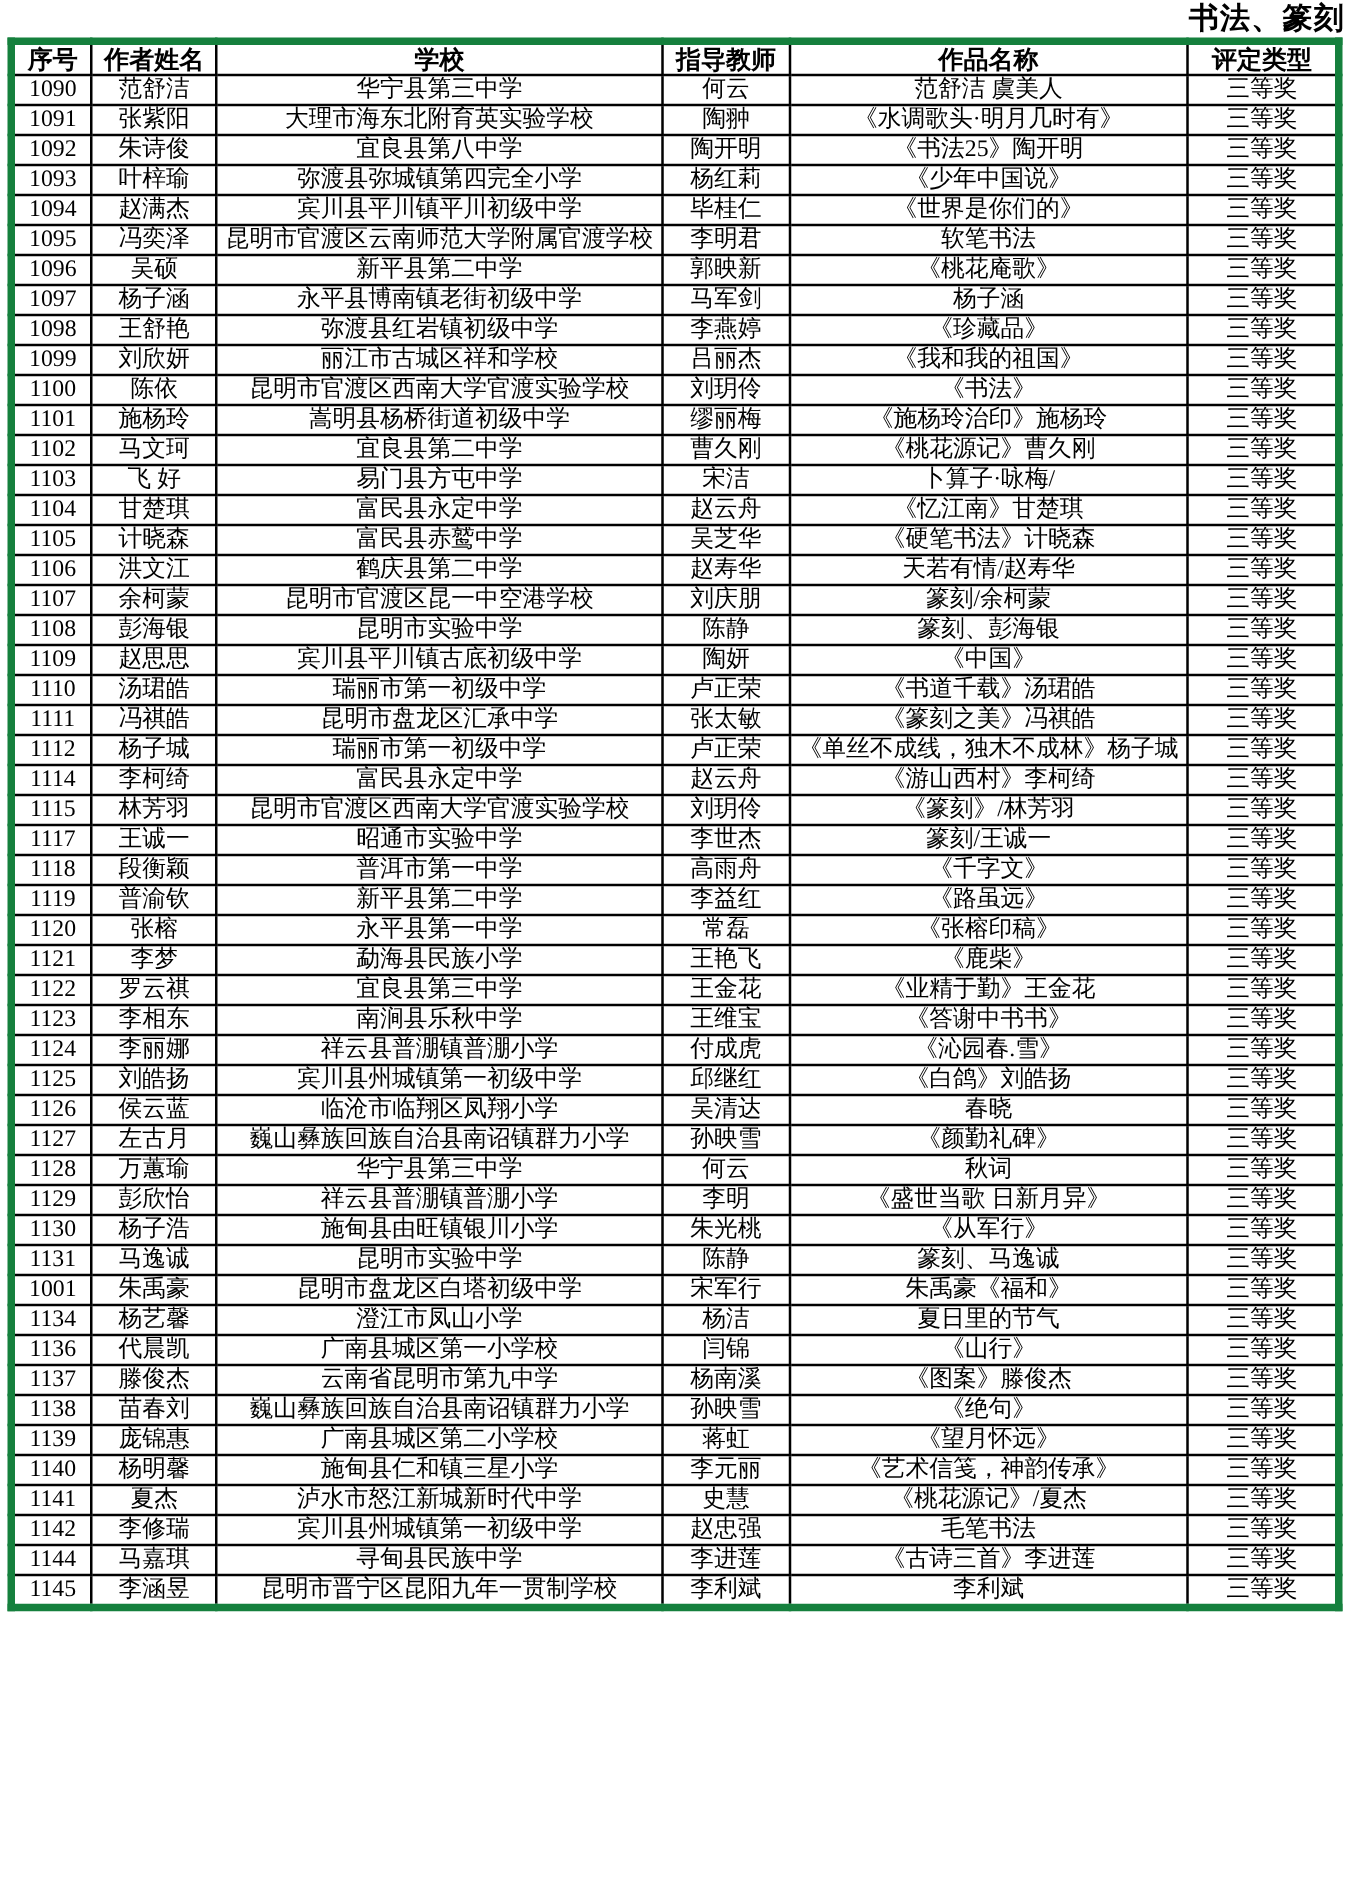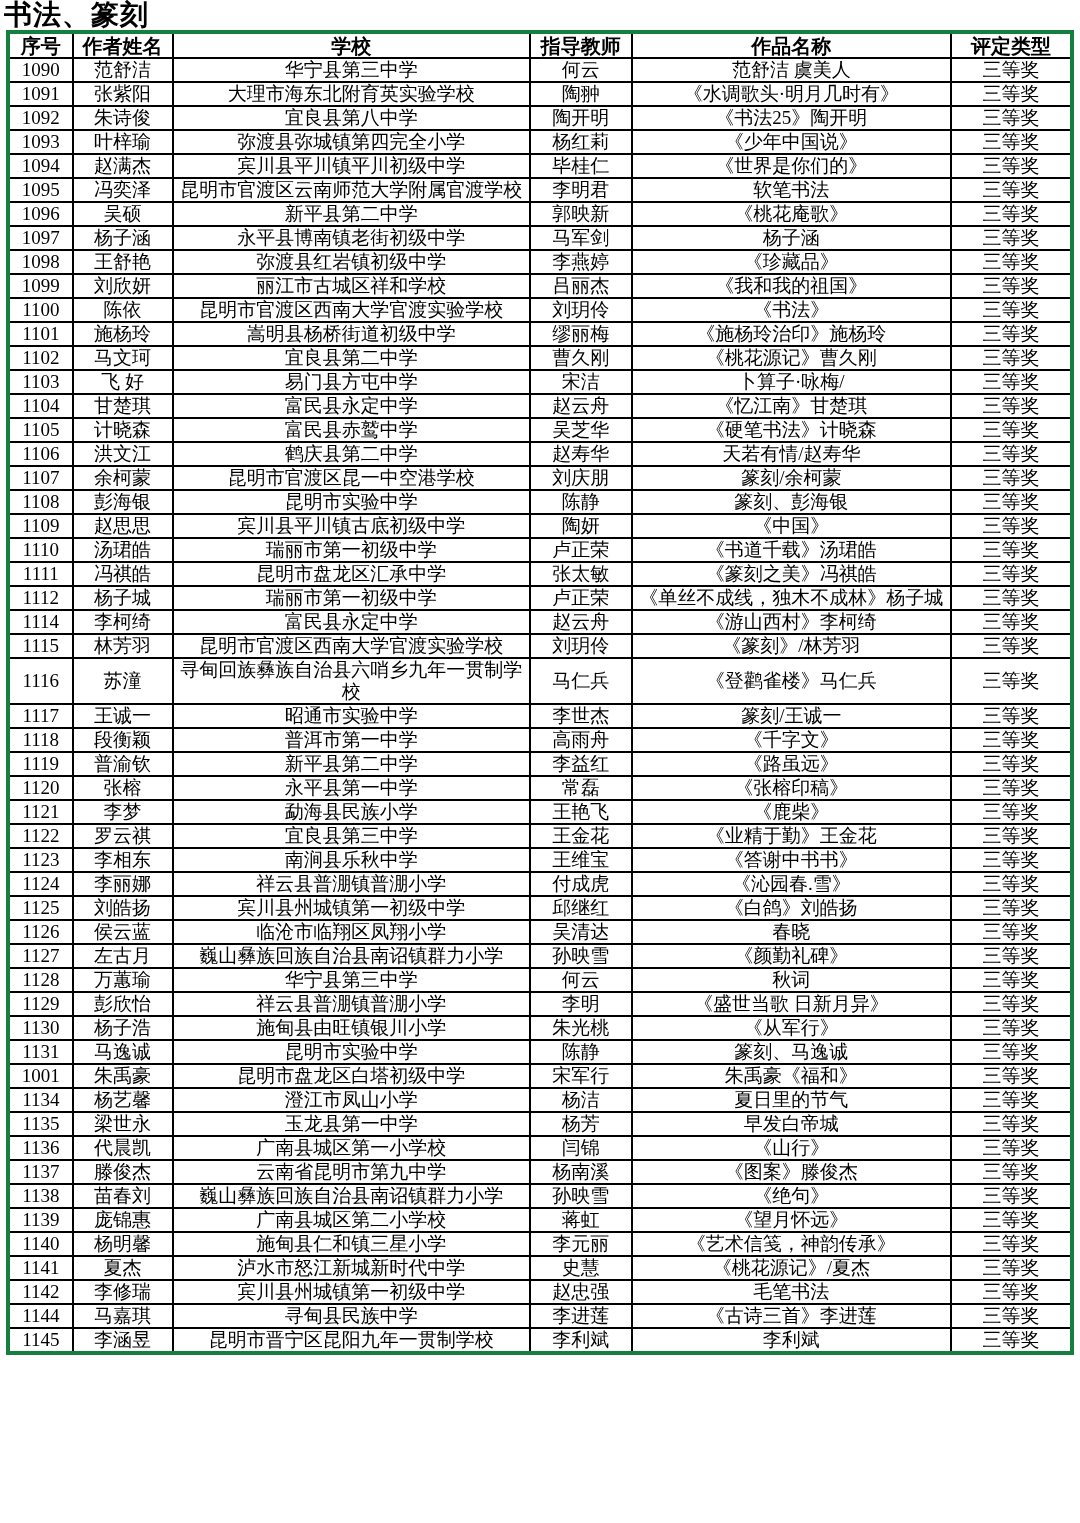--- a/index.html
+++ b/index.html
@@ -8,33 +8,33 @@
     background: #ffffff;
     color: #000000;
     font-family: "Liberation Serif", "DejaVu Serif", serif;
   }
   .page {
     width: 1080px;
     box-sizing: border-box;
     padding: 2px 4px 4px 4px;
   }
   .doc-title {
-    text-align: left;
-    font-size: 28px;
+    text-align: right;
+    font-size: 24px;
     font-weight: bold;
     margin: 0 0 2px 0;
     line-height: 26px;
     letter-spacing: 1px;
   }
   table.award-table {
     border-collapse: collapse;
     table-layout: fixed;
     width: 1068px;
     margin: 0 auto;
-    border: 4px solid #15803d;
+    border: 6px solid #15803d;
   }
   .award-table th, .award-table td {
     border: 2px solid #000;
     text-align: center;
     vertical-align: middle;
     padding: 0 2px;
     font-size: 19px;
     line-height: 22px;
     height: 22px;
     word-break: break-all;
@@ -272,28 +272,20 @@
         </tr>
         <tr>
           <td>1115</td>
           <td>林芳羽</td>
           <td>昆明市官渡区西南大学官渡实验学校</td>
           <td>刘玥伶</td>
           <td>《篆刻》/林芳羽</td>
           <td>三等奖</td>
         </tr>
         <tr>
-          <td>1116</td>
-          <td>苏潼</td>
-          <td>寻甸回族彝族自治县六哨乡九年一贯制学校</td>
-          <td>马仁兵</td>
-          <td>《登鹳雀楼》马仁兵</td>
-          <td>三等奖</td>
-        </tr>
-        <tr>
           <td>1117</td>
           <td>王诚一</td>
           <td>昭通市实验中学</td>
           <td>李世杰</td>
           <td>篆刻/王诚一</td>
           <td>三等奖</td>
         </tr>
         <tr>
           <td>1118</td>
           <td>段衡颖</td>
@@ -416,28 +408,20 @@
         </tr>
         <tr>
           <td>1134</td>
           <td>杨艺馨</td>
           <td>澄江市凤山小学</td>
           <td>杨洁</td>
           <td>夏日里的节气</td>
           <td>三等奖</td>
         </tr>
         <tr>
-          <td>1135</td>
-          <td>梁世永</td>
-          <td>玉龙县第一中学</td>
-          <td>杨芳</td>
-          <td>早发白帝城</td>
-          <td>三等奖</td>
-        </tr>
-        <tr>
           <td>1136</td>
           <td>代晨凯</td>
           <td>广南县城区第一小学校</td>
           <td>闫锦</td>
           <td>《山行》</td>
           <td>三等奖</td>
         </tr>
         <tr>
           <td>1137</td>
           <td>滕俊杰</td>

